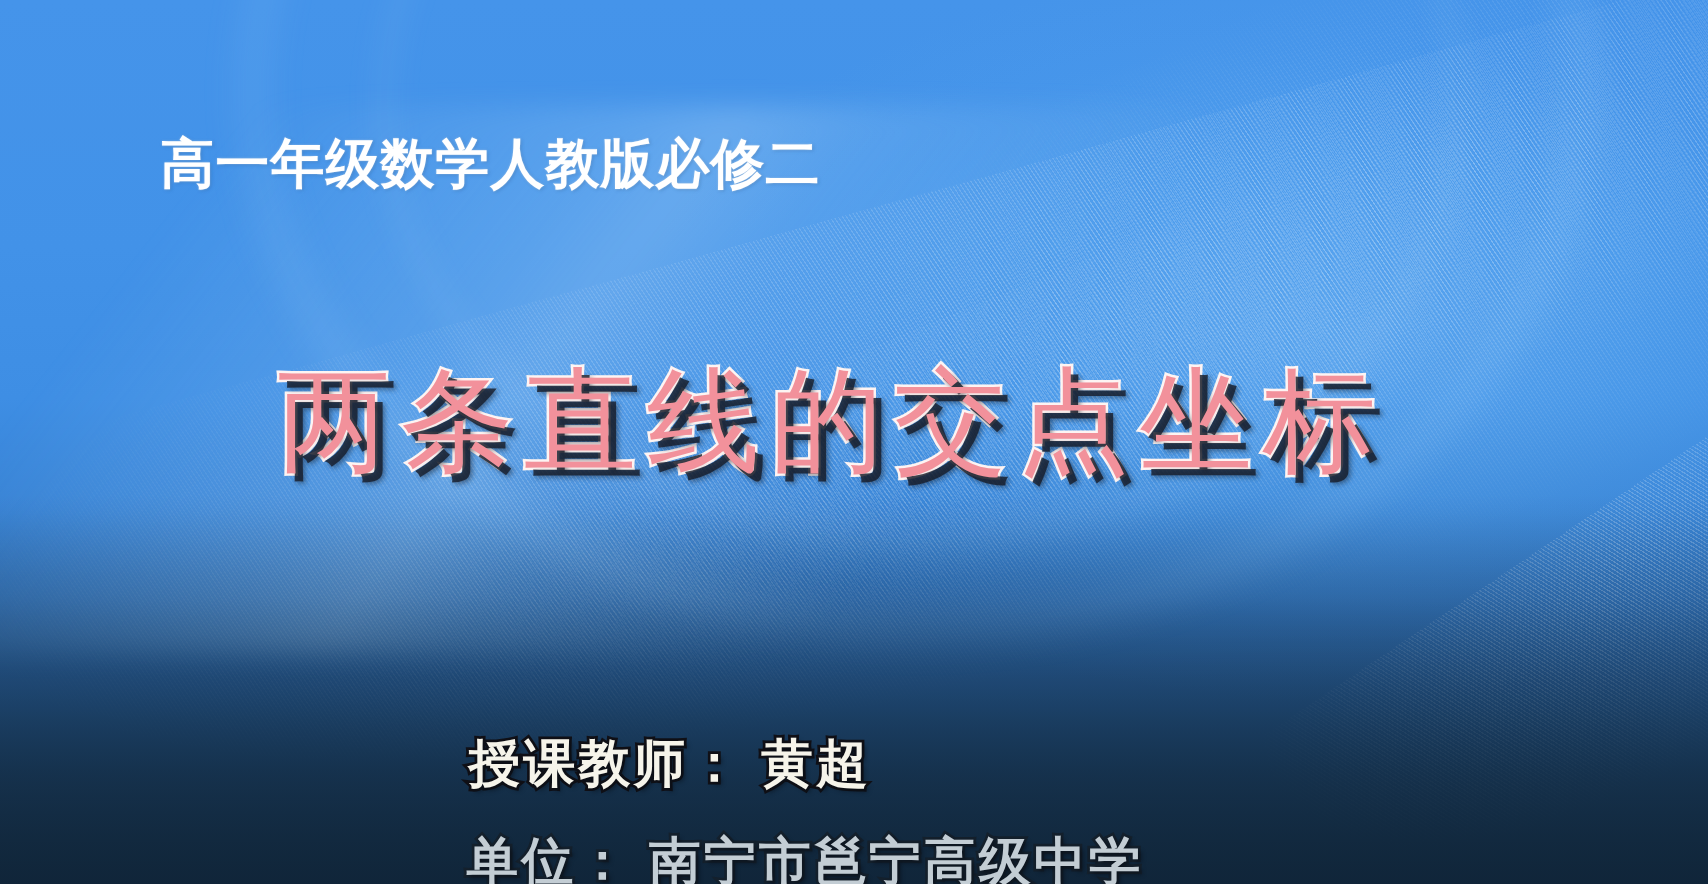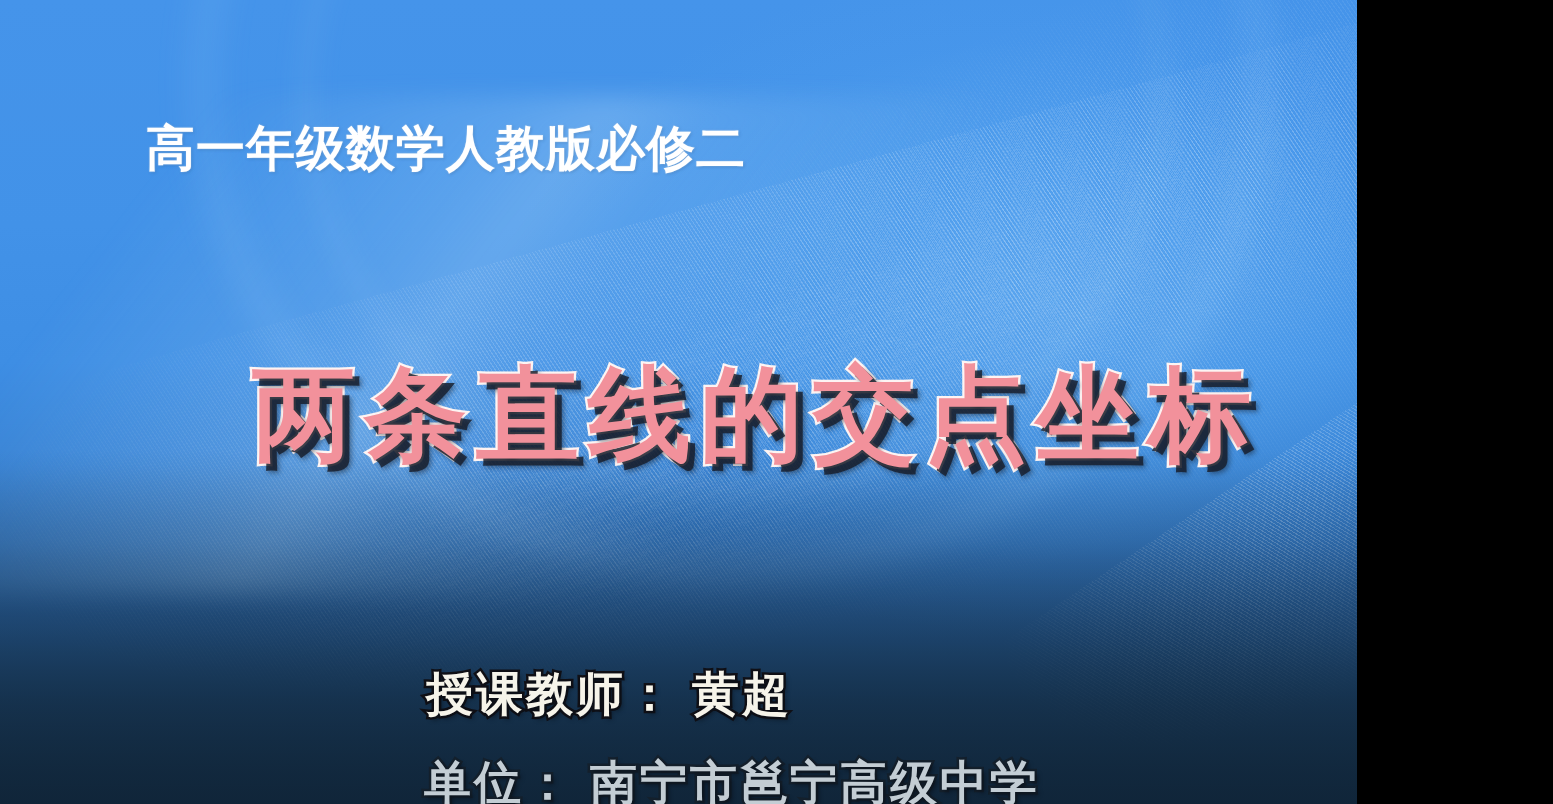--- a/index.html
+++ b/index.html
@@ -2,21 +2,21 @@
 <html><head>
 <meta charset="utf-8">
 <style>
   html, body {
     margin: 0;
     padding: 0;
     background: #000;
   }
   #slide {
     position: relative;
-    width: 1357px;
+    width: 1553px;
     height: 804px;
     overflow: hidden;
     background: #4292e8;
     font-family: "Liberation Sans", "DejaVu Sans", sans-serif;
   }
 
   
   .bg-base {
     position: absolute;
     inset: 0;
@@ -196,31 +196,30 @@
     white-space: nowrap;
     text-shadow: 0 0 2px rgba(255,255,255,0.45),
                  1px 1px 3px rgba(30,80,140,0.35);
   }
 
   .main-title {
     position: absolute;
     left: 252px;
     top: 327px;
     font-size: 103px;
-    font-weight: bold;
+    font-weight: normal;
     color: #f2919b;
     letter-spacing: 9px;
     white-space: nowrap;
     line-height: 1.08;
     -webkit-text-stroke: 4.5px #fdf4f3;
     paint-order: stroke fill;
     text-shadow:
        7px 7px 0px rgba(22,28,40,0.80),
        9px 9px 5px rgba(18,24,36,0.45);
-    margin-top: 32px;
   }
 
   .teacher-line {
     position: absolute;
     left: 426px;
     top: 663px;
     font-size: 47px;
     font-weight: bold;
     color: #f6f4ea;
     letter-spacing: 3px;

